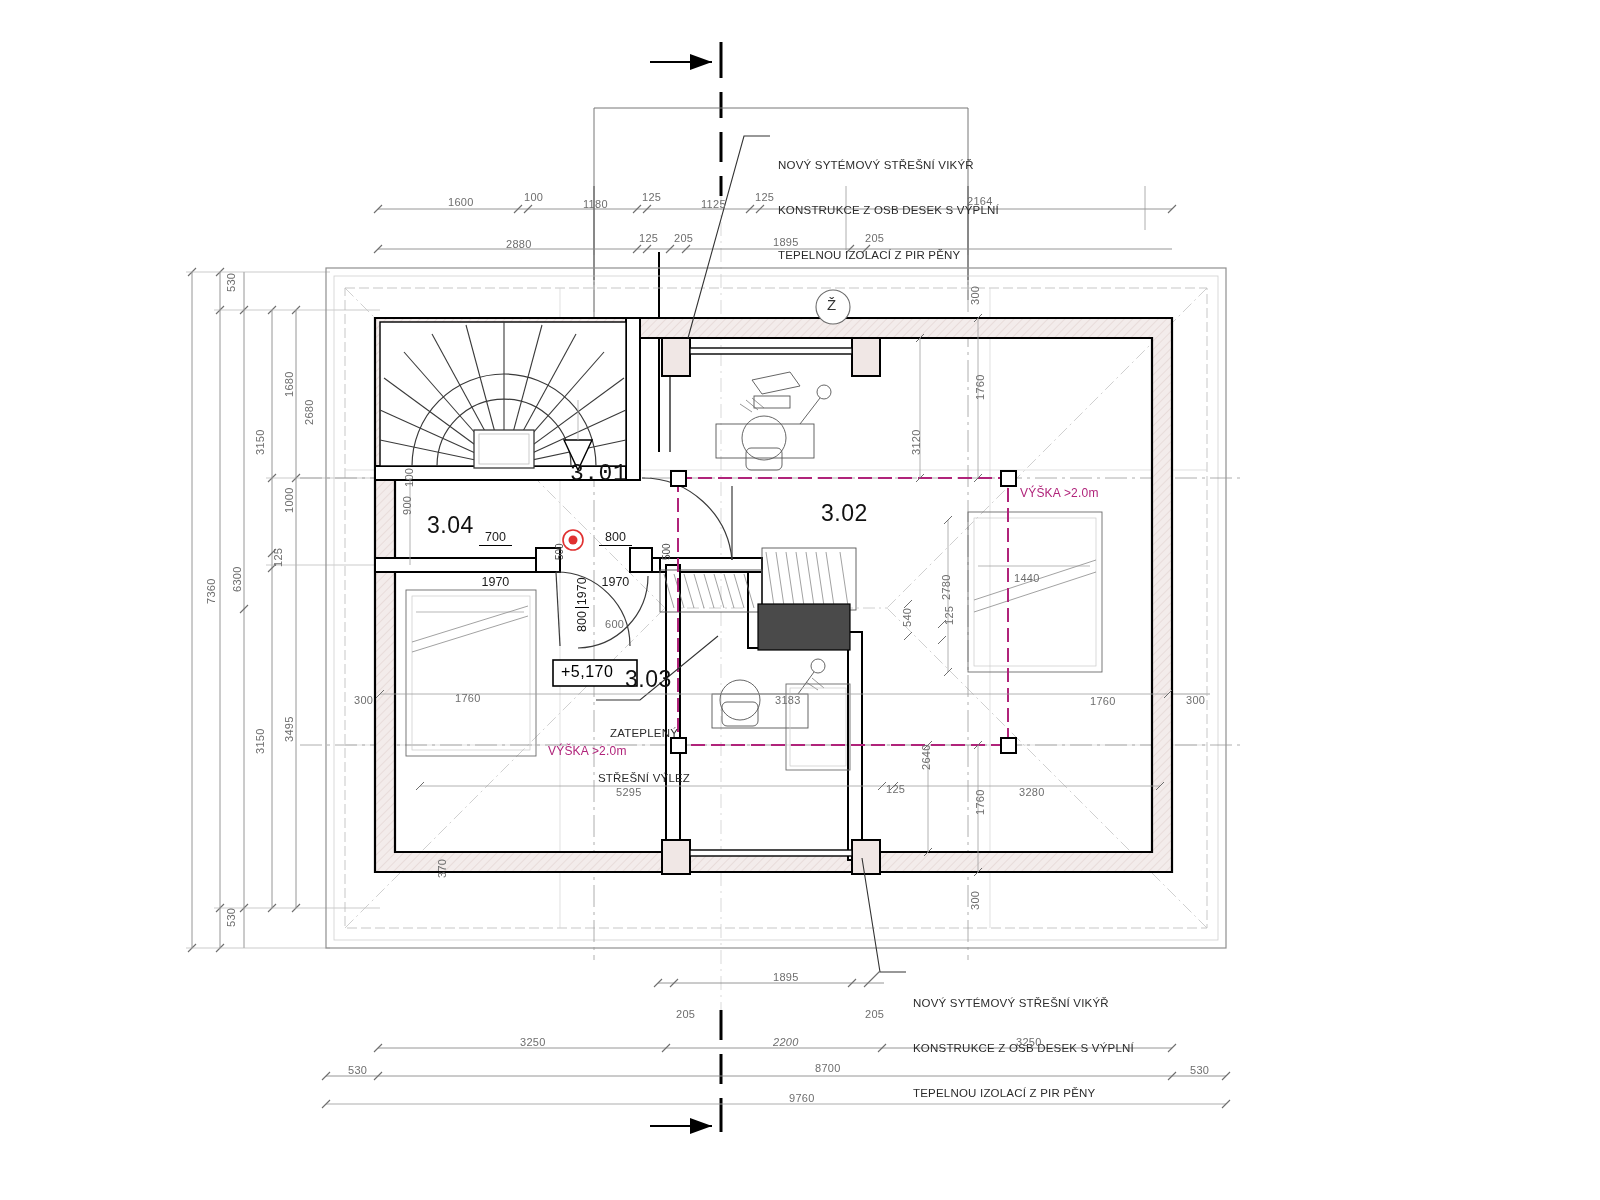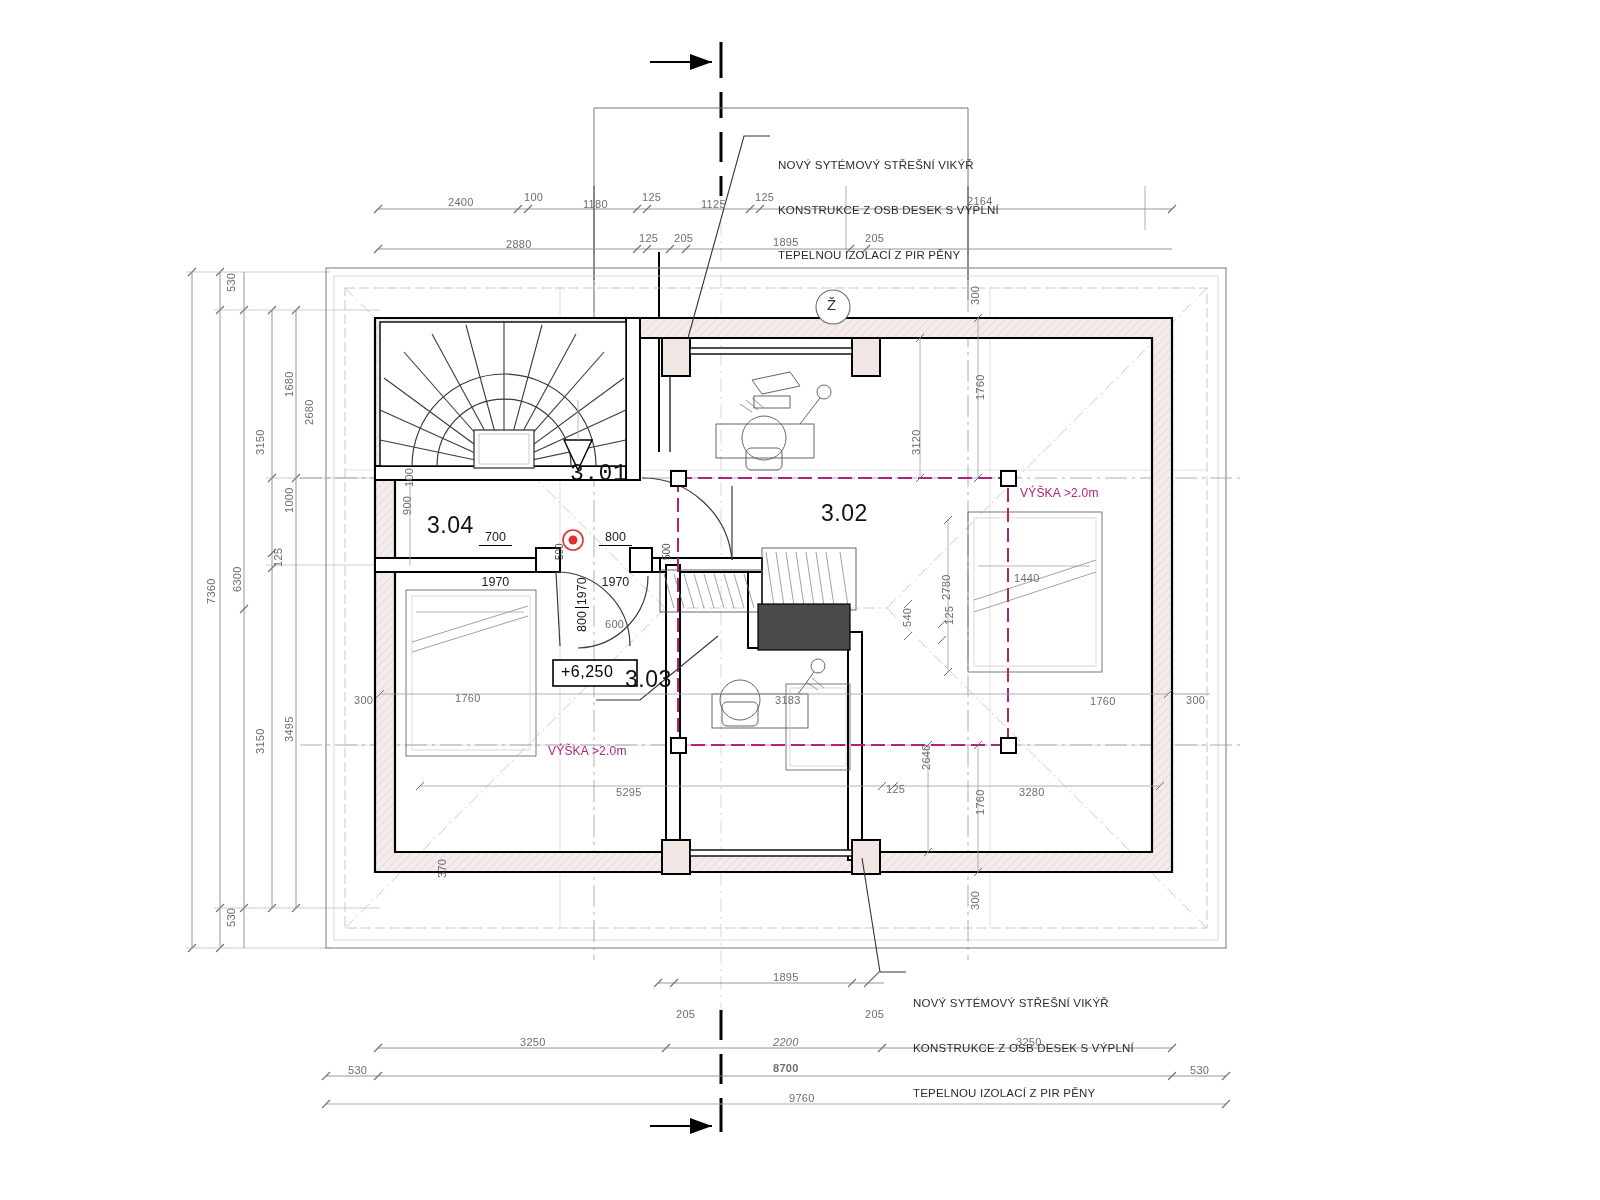--- a/index.html
+++ b/index.html
@@ -384,21 +384,21 @@
   </svg>
 
 
   <div class="lbl room" style="left:570px;top:461px;font-family:Liberation Mono, monospace;">3.01</div>
   <div class="lbl room" style="left:797px;top:500px;margin-left:24px;">3.02</div>
   <div class="lbl room" style="left:625px;top:666px;">3.03</div>
   <div class="lbl room" style="left:427px;top:512px;">3.04</div>
 
   <div class="lbl" style="left:827px;top:296px;font-size:15px;color:#333;">Ž</div>
 
-  <div class="lbl lvl" style="left:561px;top:663px;">+6,250</div>
+  <div class="lbl lvl" style="left:561px;top:663px;">+5,170</div>
 
   <div class="lbl door" style="left:479px;top:502px;">
     <div style="border-bottom:1.3px solid #000;padding:0 6px 1px;">700</div>
     <div style="padding-top:1px;">1970</div>
   </div>
   <div class="lbl door" style="left:599px;top:502px;">
     <div style="border-bottom:1.3px solid #000;padding:0 6px 1px;">800</div>
     <div style="padding-top:1px;">1970</div>
   </div>
   <div class="lbl door v" style="left:575px;top:632px;transform:rotate(-90deg);transform-origin:0 0;display:flex;gap:2px;">
@@ -412,26 +412,30 @@
   <div class="lbl note" style="left:778px;top:128px;">
     <div>NOVÝ SYTÉMOVÝ STŘEŠNÍ VIKÝŘ</div>
     <div>KONSTRUKCE Z OSB DESEK S VÝPLNÍ</div>
     <div>TEPELNOU IZOLACÍ Z PIR PĚNY</div>
   </div>
   <div class="lbl note" style="left:913px;top:966px;">
     <div>NOVÝ SYTÉMOVÝ STŘEŠNÍ VIKÝŘ</div>
     <div>KONSTRUKCE Z OSB DESEK S VÝPLNÍ</div>
     <div>TEPELNOU IZOLACÍ Z PIR PĚNY</div>
   </div>
+  <div class="lbl note" style="left:598px;top:696px;text-align:center;">
+    <div>ZATEPLENÝ</div>
+    <div>STŘEŠNÍ VÝLEZ</div>
+  </div>
 
   <div class="lbl mag" style="left:1020px;top:486px;">VÝŠKA &gt;2.0m</div>
   <div class="lbl mag" style="left:548px;top:744px;">VÝŠKA &gt;2.0m</div>
 
   <div id="dimTop1">
-      <div class="lbl dim" style="left: 448px; top: 196px;">2400</div>
+      <div class="lbl dim" style="left: 448px; top: 196px;">1600</div>
       <div class="lbl dim" style="left: 524px; top: 191px;">100</div>
       <div class="lbl dim" style="left: 583px; top: 198px;">1180</div>
       <div class="lbl dim" style="left: 642px; top: 191px;">125</div>
       <div class="lbl dim" style="left: 701px; top: 198px;">1125</div>
       <div class="lbl dim" style="left: 755px; top: 191px;">125</div>
       <div class="lbl dim" style="left: 967px; top: 195px;">2164</div>
     </div>
   <div id="dimTop2">
       <div class="lbl dim" style="left: 506px; top: 238px;">2880</div>
       <div class="lbl dim" style="left: 639px; top: 232px;">125</div>
@@ -480,17 +484,17 @@
       <div class="lbl dim" style="left: 773px; top: 971px;">1895</div>
       <div class="lbl dim" style="left: 676px; top: 1008px;">205</div>
       <div class="lbl dim" style="left: 865px; top: 1008px;">205</div>
     </div>
   <div id="dimBot2">
       <div class="lbl dim" style="left: 348px; top: 1064px;">530</div>
       <div class="lbl dim" style="left: 520px; top: 1036px;">3250</div>
       <div class="lbl dim" style="left: 773px; top: 1036px; font-style: italic;">2200</div>
       <div class="lbl dim" style="left: 1016px; top: 1036px;">3250</div>
       <div class="lbl dim" style="left: 1190px; top: 1064px;">530</div>
-      <div class="lbl dim" style="left: 773px; top: 1062px; font-weight: bold;">8700</div>
+      <div class="lbl dim" style="left: 815px; top: 1062px;">8700</div>
       <div class="lbl dim" style="left: 773px; top: 1092px; margin-left: 16px;">9760</div>
     </div>
 
 </div>
 
 </body></html>

